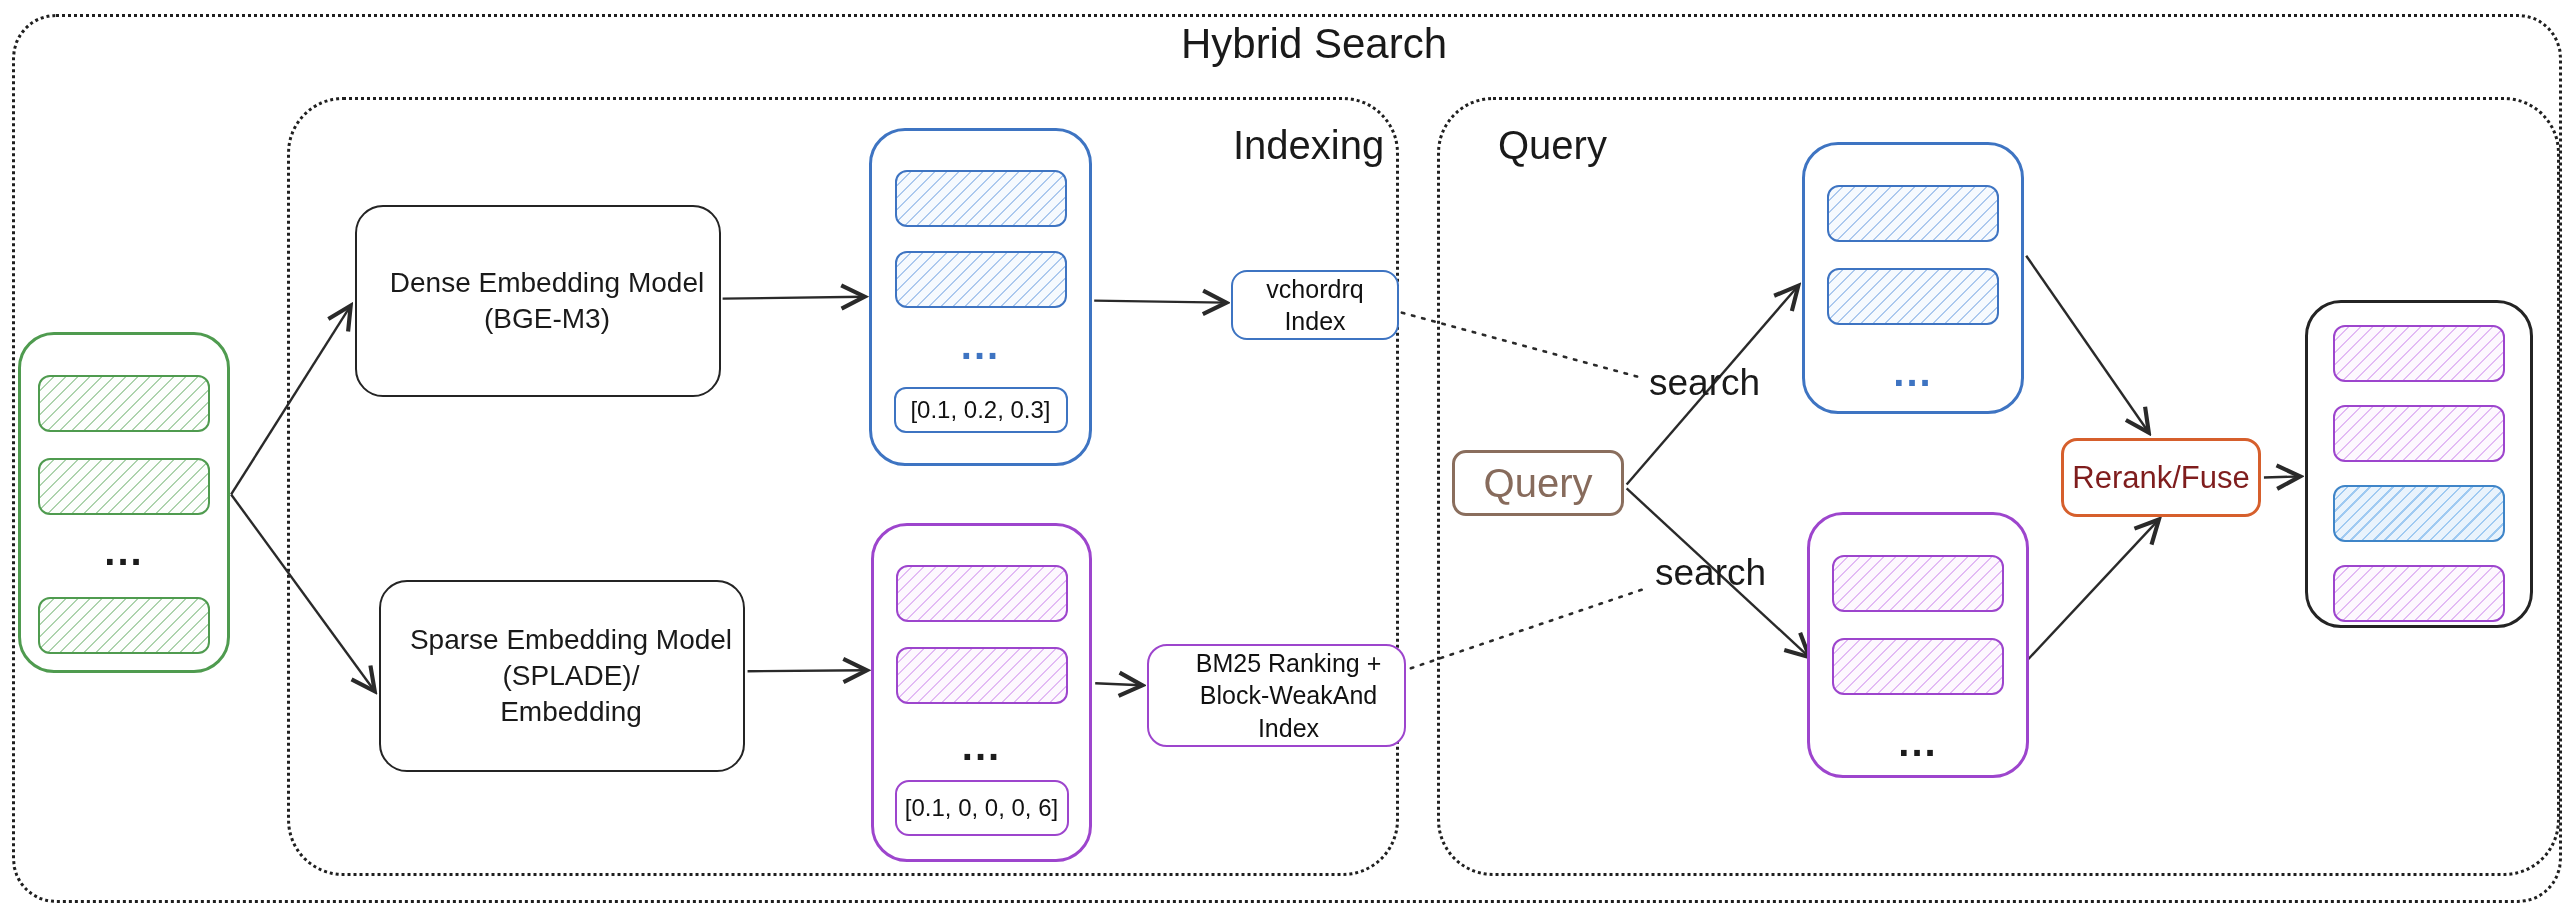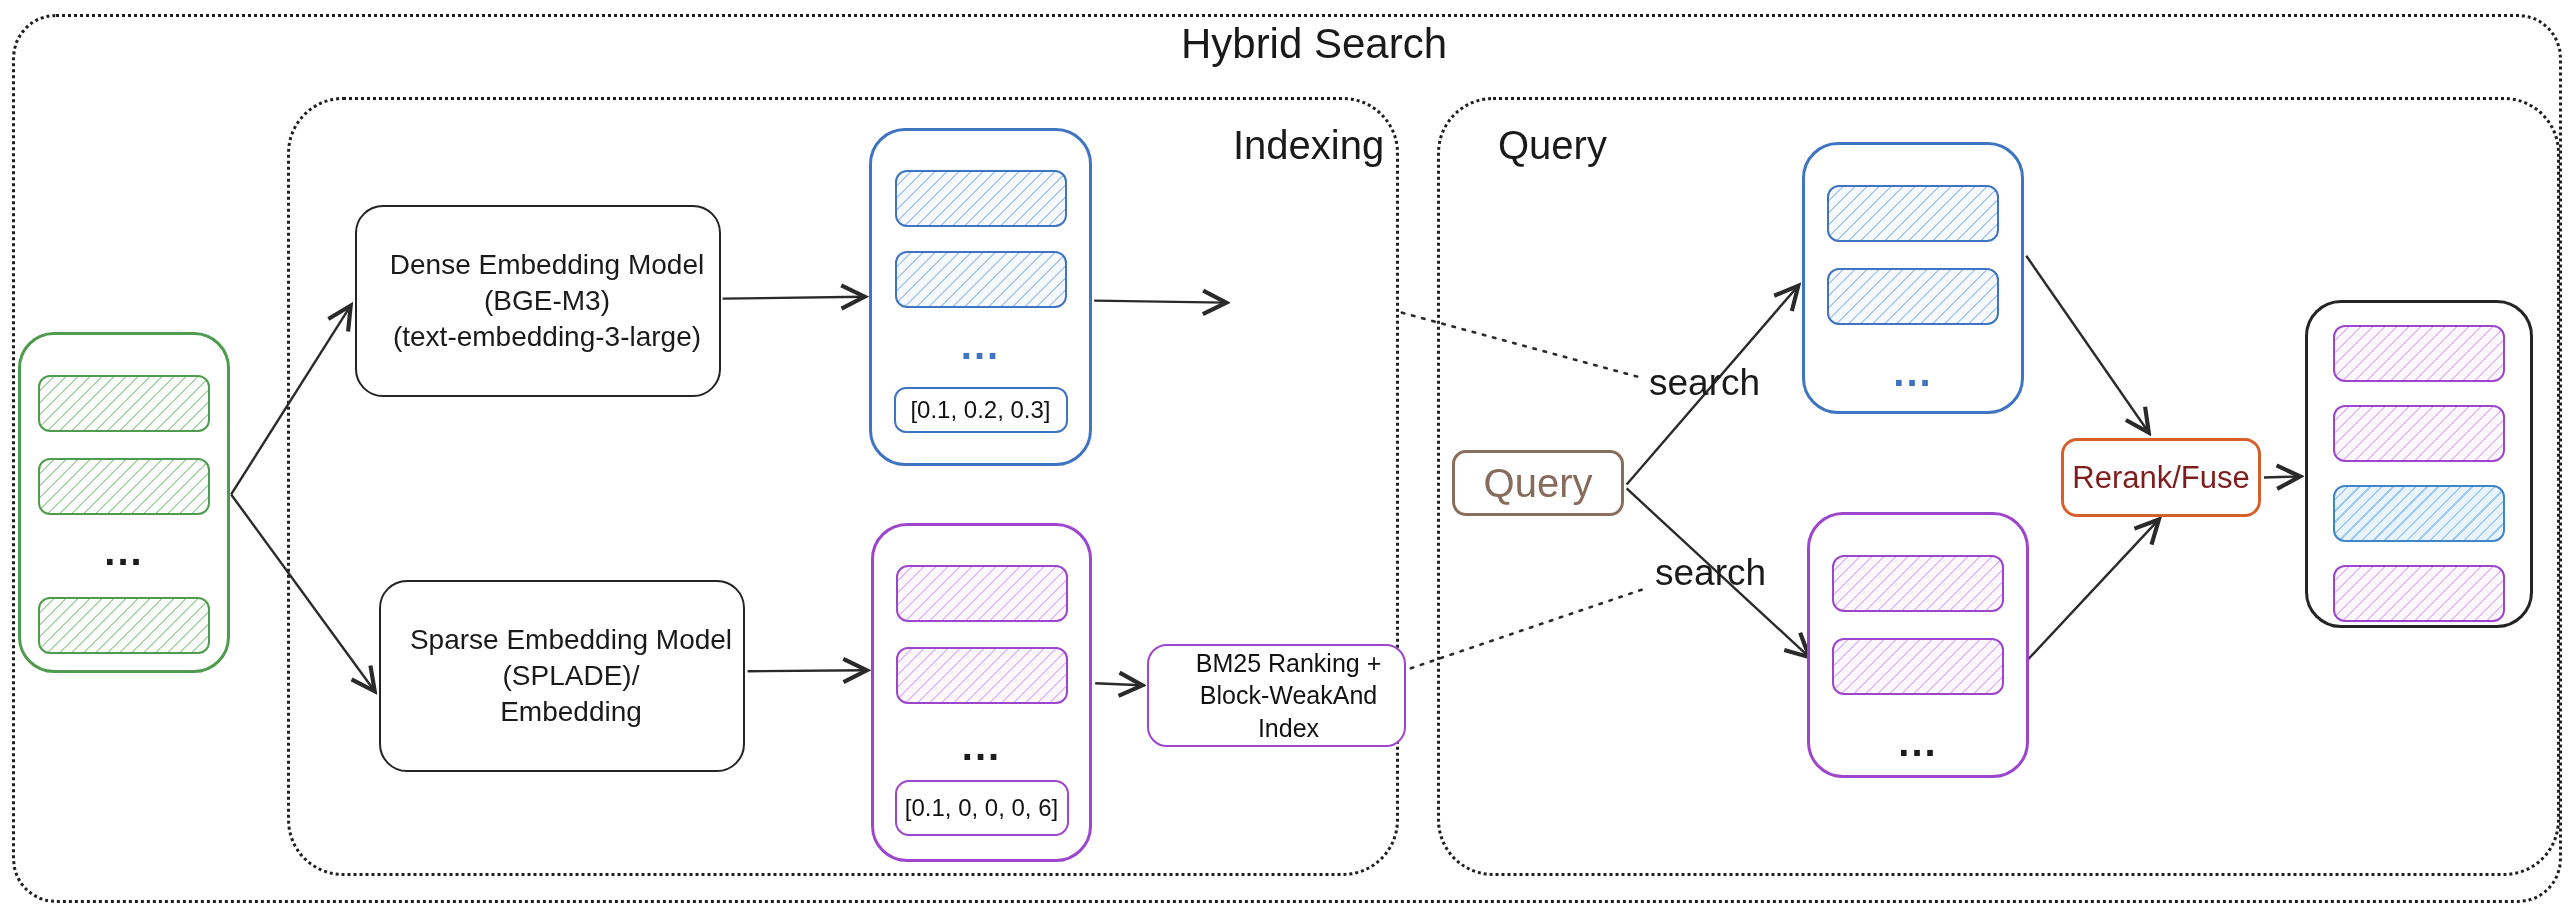--- a/index.html
+++ b/index.html
@@ -99,21 +99,20 @@
   <div class="abs stack stack-green" style="left:18px; top:332px; width:212px; height:341px; padding-top:40px;">
     <div class="item hatch-green"></div>
     <div class="item hatch-green" style="margin-top:26px;"></div>
     <div class="dots dots-dark" style="margin-top:30px;">...</div>
     <div class="item hatch-green" style="margin-top:28px;"></div>
   </div>
 
   <div class="abs node model-node" style="left:355px; top:205px; width:366px; height:192px;">
     <span>Dense Embedding Model</span>
     <span>(BGE-M3)</span>
-    <span>(text-embedding-3-large)</span>
   </div>
 
   <div class="abs node model-node" style="left:379px; top:580px; width:366px; height:192px;">
     <span>Sparse Embedding Model</span>
     <span>(SPLADE)/</span>
     <span>Embedding</span>
   </div>
 
   <div class="abs stack stack-blue" style="left:869px; top:128px; width:223px; height:338px; padding-top:39px;">
     <div class="item hatch-blue"></div>
@@ -122,20 +121,24 @@
     <div class="value-box value-dense" style="margin-top:24px;">[0.1, 0.2, 0.3]</div>
   </div>
 
   <div class="abs stack stack-purple" style="left:871px; top:523px; width:221px; height:339px; padding-top:39px;">
     <div class="item hatch-purple"></div>
     <div class="item hatch-purple" style="margin-top:25px;"></div>
     <div class="dots dots-dark" style="margin-top:36px;">...</div>
     <div class="value-box value-sparse" style="margin-top:16px;">[0.1, 0, 0, 0, 6]</div>
   </div>
 
+  <div class="abs node index-node-dense" style="left:1231px; top:270px; width:168px; height:70px;">
+    <span>vchordrq</span>
+    <span>Index</span>
+  </div>
 
   <div class="abs node index-node-sparse" style="left:1147px; top:644px; width:259px; height:103px;">
     <span>BM25 Ranking +</span>
     <span>Block-WeakAnd Index</span>
   </div>
 
   <div class="abs node query-node" style="left:1452px; top:450px; width:172px; height:66px;">Query</div>
 
   <div class="abs search-label" style="left:1649px; top:362px;">search</div>
   <div class="abs search-label" style="left:1655px; top:552px;">search</div>

